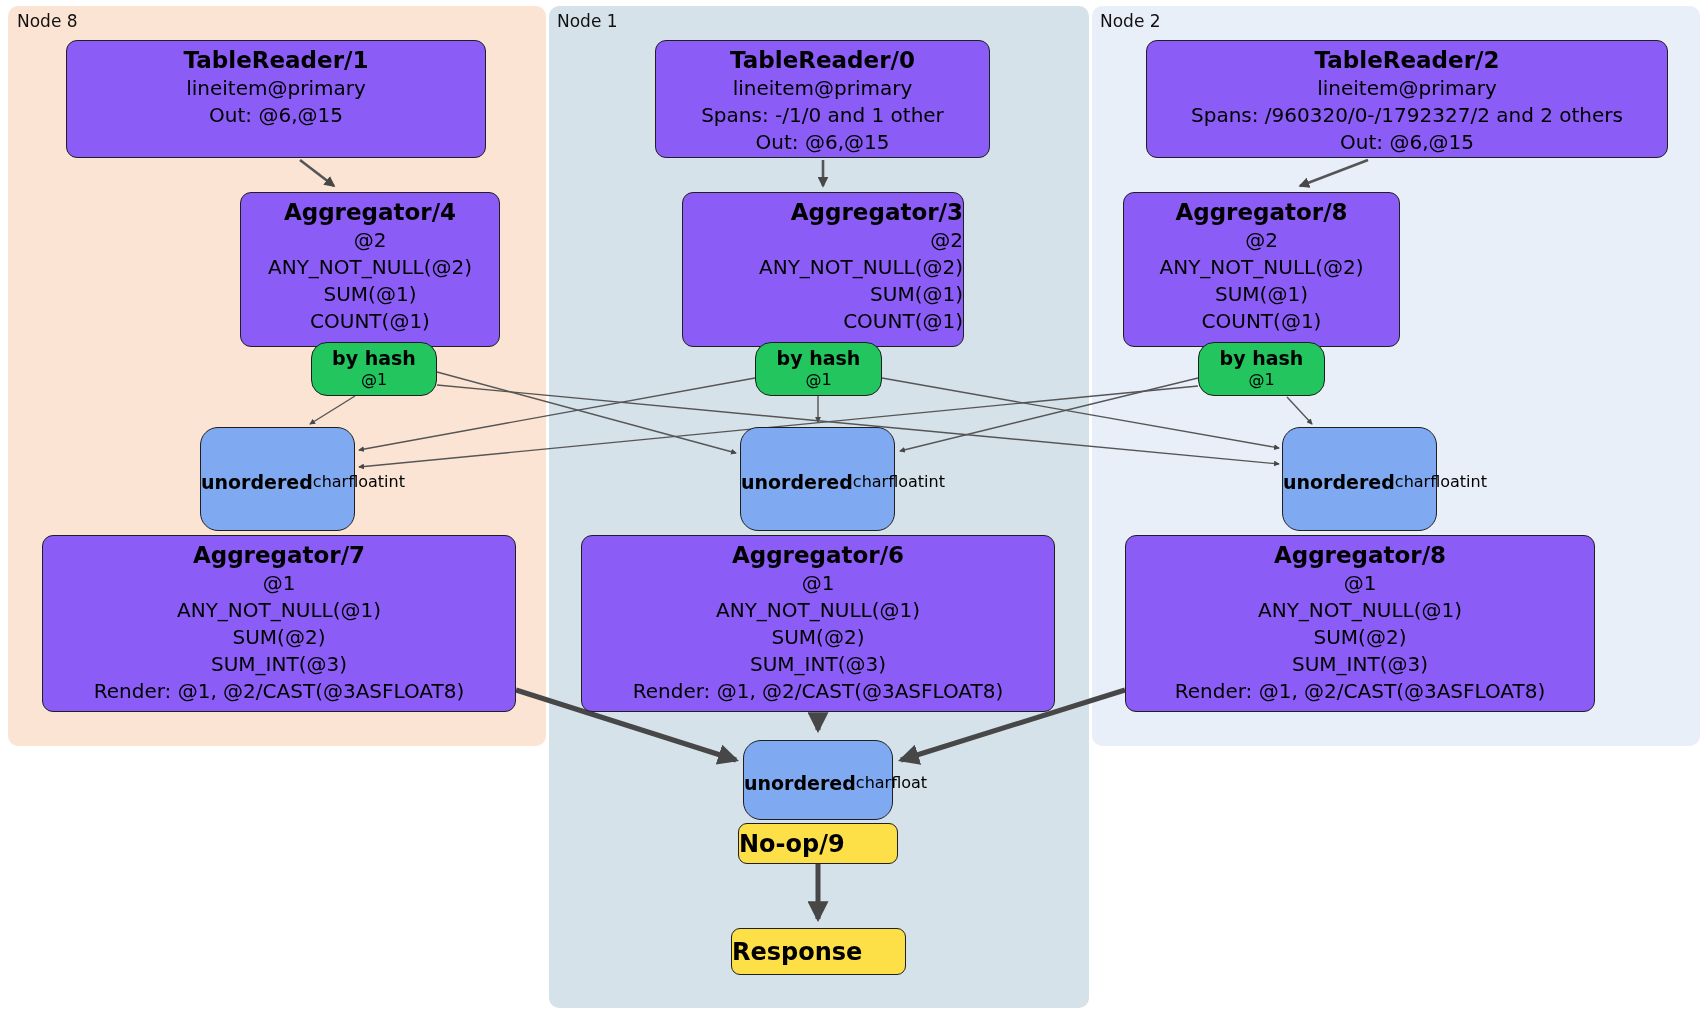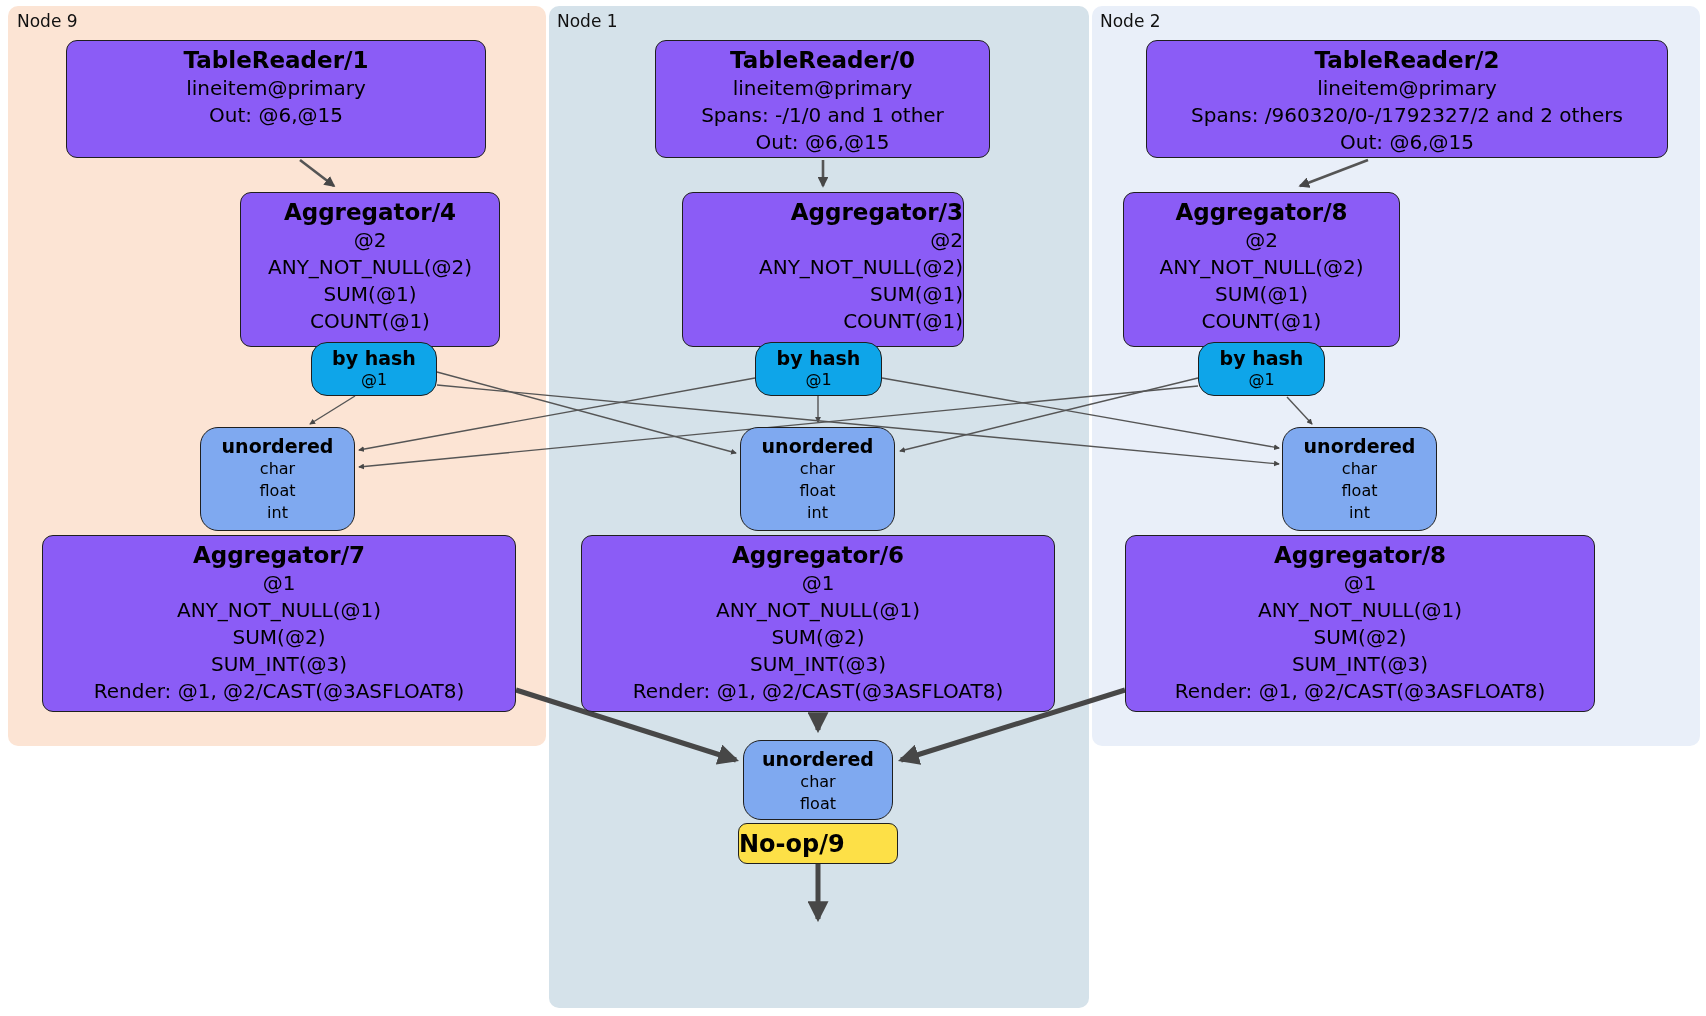--- a/index.html
+++ b/index.html
@@ -14,49 +14,49 @@
   .box{
     position:absolute;box-sizing:border-box;
     border:1.6px solid #1f1f1f;background:#8b5cf6;
     display:flex;flex-direction:column;align-items:center;
     text-align:center;border-radius:11px;padding-top:5px;
   }
   .box .title{font-weight:bold;font-size:23px;line-height:29px;white-space:nowrap;}
   .box .line{font-size:20px;line-height:27px;white-space:nowrap;}
   .router{
     position:absolute;box-sizing:border-box;border:1.6px solid #1f1f1f;
-    background:#0ea5e9;border-radius:16px;display:flex;flex-direction:column;
+    background:#22c55e;border-radius:16px;display:flex;flex-direction:column;
     align-items:center;text-align:center;padding-top:3px;
   }
   .router .title{font-weight:bold;font-size:19px;line-height:24px;}
   .router .line{font-size:16px;line-height:19px;}
   .sync{
     position:absolute;box-sizing:border-box;border:1.6px solid #1f1f1f;
-    background:#7fa9f0;border-radius:18px;display:flex;flex-direction:column;
+    background:#7fa9f0;border-radius:18px;display:flex;flex-direction:row;
     align-items:center;text-align:center;padding-top:6px;
   }
   .sync .title{font-weight:bold;font-size:19px;line-height:24px;}
   .sync .line{font-size:16px;line-height:22px;}
   .pill{
     position:absolute;box-sizing:border-box;border:1.6px solid #1f1f1f;
     background:#fde047;border-radius:9px;display:flex;
     align-items:center;justify-content:flex-start;
   }
   .pill .title{font-weight:bold;font-size:24px;white-space:nowrap;}
 </style>
 </head>
 <body>
 
 <div id="canvas">
 
   <div class="region" style="left:8px;top:6px;width:538px;height:740px;background:#fce4d4;"></div>
   <div class="region" style="left:549px;top:6px;width:540px;height:1002px;background:#d5e2ea;"></div>
   <div class="region" style="left:1092px;top:6px;width:608px;height:740px;background:#e9eff9;"></div>
 
-  <div class="region-label" style="left:17px;top:11px;">Node 9</div>
+  <div class="region-label" style="left:17px;top:11px;">Node 8</div>
   <div class="region-label" style="left:557px;top:11px;">Node 1</div>
   <div class="region-label" style="left:1100px;top:11px;">Node 2</div>
 
   <svg id="edges" width="1706" height="1016" viewBox="0 0 1706 1016">
     <defs>
       <marker id="arr" viewBox="0 0 10 10" refX="8.5" refY="5" markerWidth="4.2" markerHeight="4.2" orient="auto-start-reverse" markerUnits="strokeWidth">
         <path d="M0,0 L10,5 L0,10 z" fill="#474747"></path>
       </marker>
     </defs>
 
@@ -191,14 +191,17 @@
   <div class="sync" style="left:743px;top:740px;width:150px;height:80px;">
     <div class="title">unordered</div>
     <div class="line">char</div>
     <div class="line">float</div>
   </div>
 
   <div class="pill" style="left:738px;top:823px;width:160px;height:41px;">
     <div class="title">No-op/9</div>
   </div>
 
+  <div class="pill" style="left:731px;top:928px;width:175px;height:47px;">
+    <div class="title">Response</div>
+  </div>
 
 </div>
 
 </body></html>

